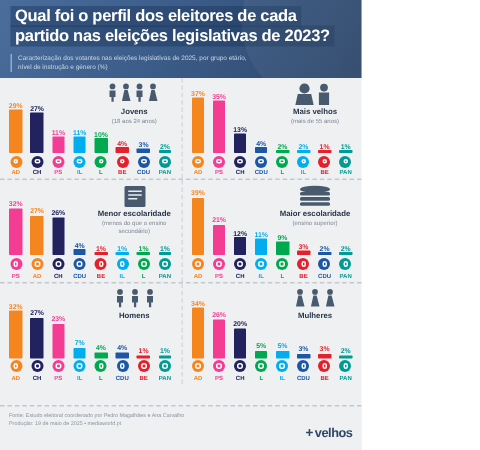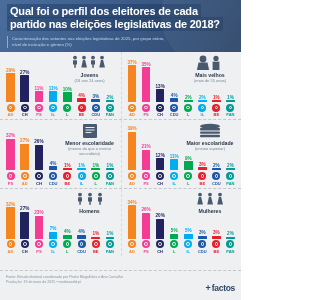--- a/index.html
+++ b/index.html
@@ -50,21 +50,21 @@
   .brand{position:absolute;right:6px;bottom:7px;display:flex;align-items:center;gap:1px;}
   .brand .plus{font-size:9px;color:#2d4669;font-weight:bold;line-height:9px;}
   .brand .fac{font-size:8.5px;color:#2d4669;font-weight:bold;letter-spacing:-0.3px;line-height:9px;}
 </style>
 </head>
 <body>
 
 <div class="page">
 
   <div class="header">
-    <div class="title"><span>Qual foi o perfil dos eleitores de cada partido nas eleições legislativas de 2018?</span></div>
+    <div class="title"><span>Qual foi o perfil dos eleitores de cada partido nas eleições legislativas de 2023?</span></div>
     <div class="subtitle">Caracterização dos votantes nas eleições legislativas de 2025, por grupo etário, nível de instrução e género (%)</div>
   </div>
 
   <div class="charts">
     <div class="row">
       <div class="panel">
           <div class="caption">
             <div class="cap-icon">
               <svg width="46" height="15" viewBox="0 0 46 15">
                 <circle cx="8" cy="2.6" r="1.9" fill="#4a5a6e"></circle>
@@ -662,16 +662,16 @@
           </div>
         </div>
     </div>
   </div>
 
   <div class="footer">
     <div class="src">Fonte: Estudo eleitoral coordenado por Pedro Magalhães e Ana Carvalho</div>
     <div class="src">Produção: 19 de maio de 2025 • mediaworld.pt</div>
     <div class="brand">
       <span class="plus">+</span>
-      <span class="fac">factos</span>
+      <span class="fac">velhos</span>
     </div>
   </div>
 </div>
 
 </body></html>

